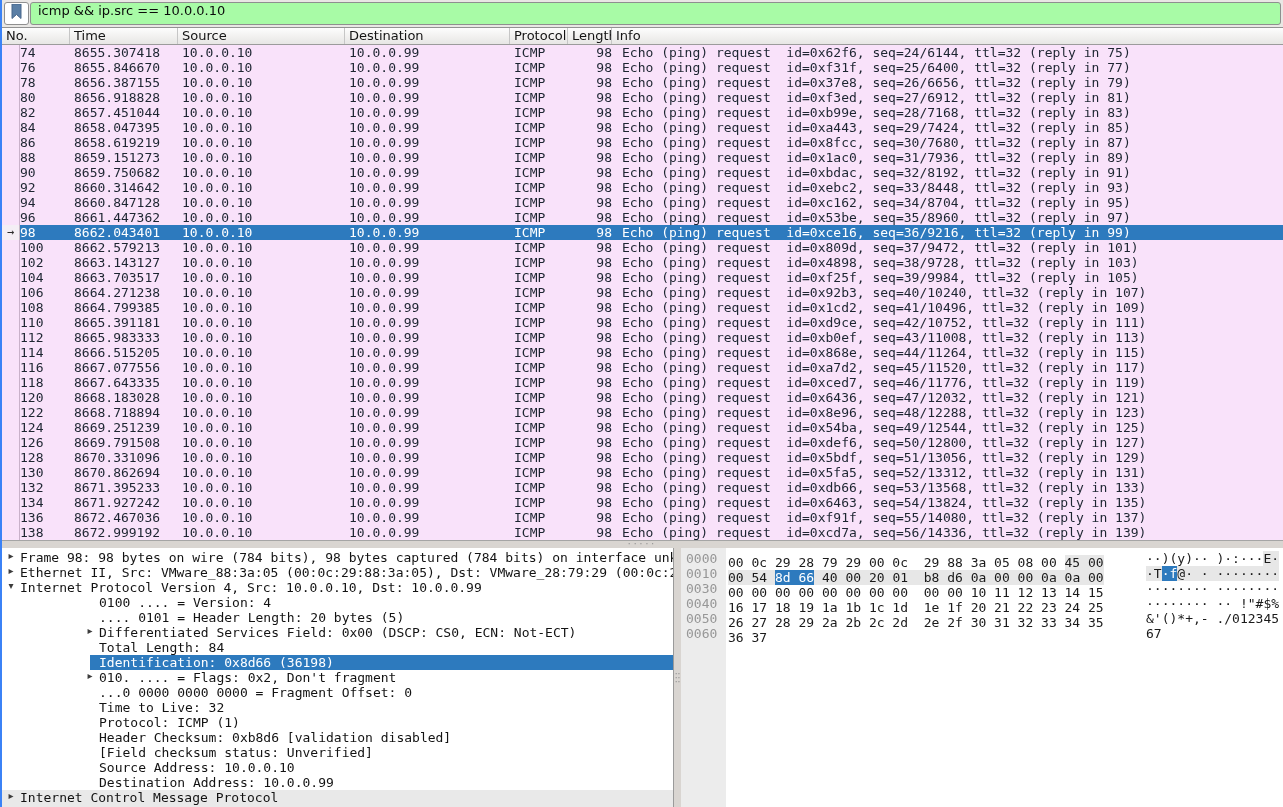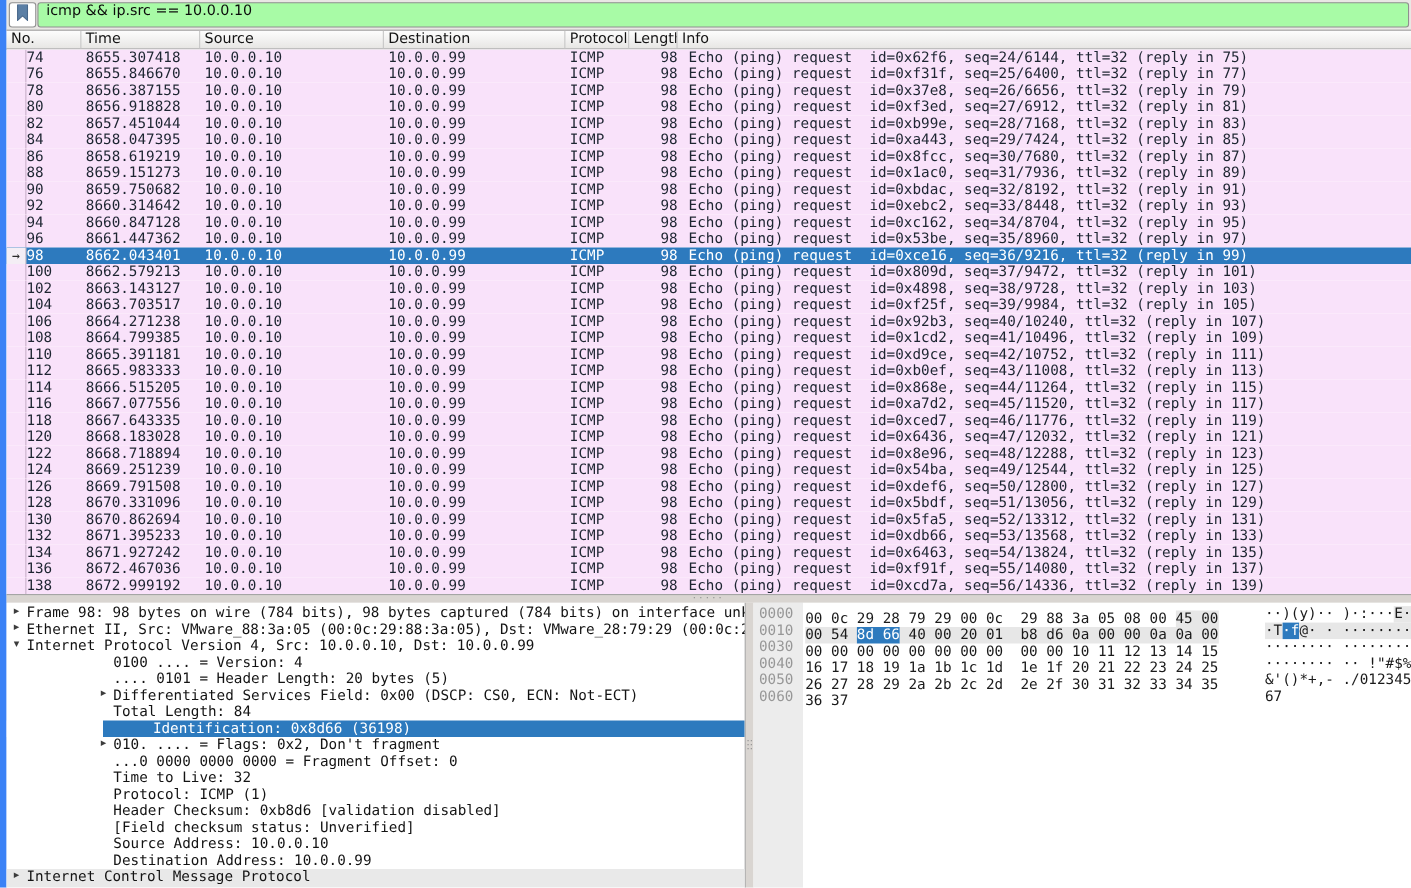--- a/index.html
+++ b/index.html
@@ -1,18 +1,18 @@
 <!DOCTYPE html>
 <html><head>
 <meta charset="utf-8">
 <style>
   html,body{margin:0;padding:0;}
   body{width:1283px;height:807px;overflow:hidden;background:#ffffff;
        font-family:"DejaVu Sans",sans-serif;}
-  .app{width:1283px;height:807px;display:flex;flex-direction:column;border-left:6px solid #3b82f6;box-sizing:border-box;}
+  .app{width:1283px;height:807px;display:flex;flex-direction:column;border-left:2px solid #3b82f6;box-sizing:border-box;}
 
   
   .filterbar{height:27px;flex:none;background:#e9e7e4;border-bottom:1px solid #929292;
              display:flex;align-items:center;}
   .bm-btn{width:25px;height:23px;margin:2px 1px 2px 2px;flex:none;background:#ffffff;
           border:1px solid #8f8f8f;border-radius:3px;display:flex;align-items:center;justify-content:center;box-sizing:border-box;}
   .filter-field{flex:1;height:23px;margin:2px 2px 2px 0;background:#a8fba6;border:1px solid #8f8f8f;
                 border-radius:3px;box-sizing:border-box;line-height:21px;padding-left:7px;
                 font:13px "DejaVu Sans",sans-serif;color:#0b0b0b;white-space:pre;overflow:hidden;}
 
@@ -50,21 +50,21 @@
   .lower{flex:1;display:flex;min-height:0;}
 
   
   .details{width:672px;flex:none;background:#ffffff;border-right:1px solid #9a9a9a;
            box-sizing:border-box;display:flex;flex-direction:column;padding-top:2px;overflow:hidden;}
   .d-row{height:15px;flex:none;line-height:15px;font:13px "DejaVu Sans Mono",monospace;
          color:#131313;white-space:pre;display:flex;overflow:hidden;}
   .d-row .tw{width:18px;flex:none;text-align:center;font-family:"DejaVu Sans",sans-serif;
              font-size:10px;color:#3c3c3c;}
   .d-row.lvl1{padding-left:79px;}
-  .d-row.sel{background:linear-gradient(to right,#ffffff 88px,#2d7abe 88px);color:#ffffff;gap:36px;}
+  .d-row.sel{background:linear-gradient(to right,#ffffff 88px,#2d7abe 88px);color:#ffffff;}
   .d-row.shaded{background:#e9e9e9;flex:1;align-items:flex-start;}
 
   
   .hexpane{flex:1;min-width:0;background:linear-gradient(90deg,#ececec 0,#ececec 45px,#ffffff 45px);
            padding-top:3px;overflow:hidden;}
   .x-row{height:15px;line-height:15px;font:13px "DejaVu Sans Mono",monospace;color:#1a1a1a;
          white-space:pre;position:relative;}
   .x-off{display:inline-block;padding-left:5px;color:#979797;}
   .x-hex{position:absolute;left:47px;top:4px;}
   .x-ascii{position:absolute;left:465px;top:0;}

